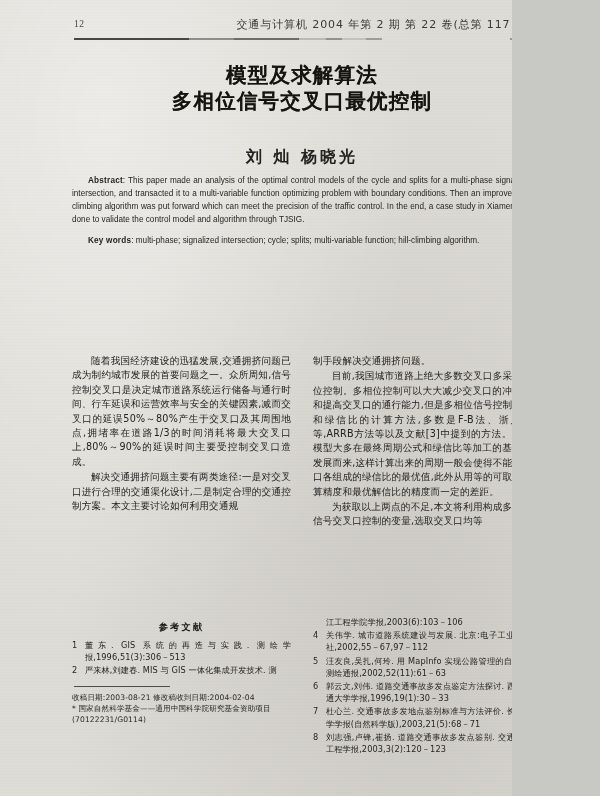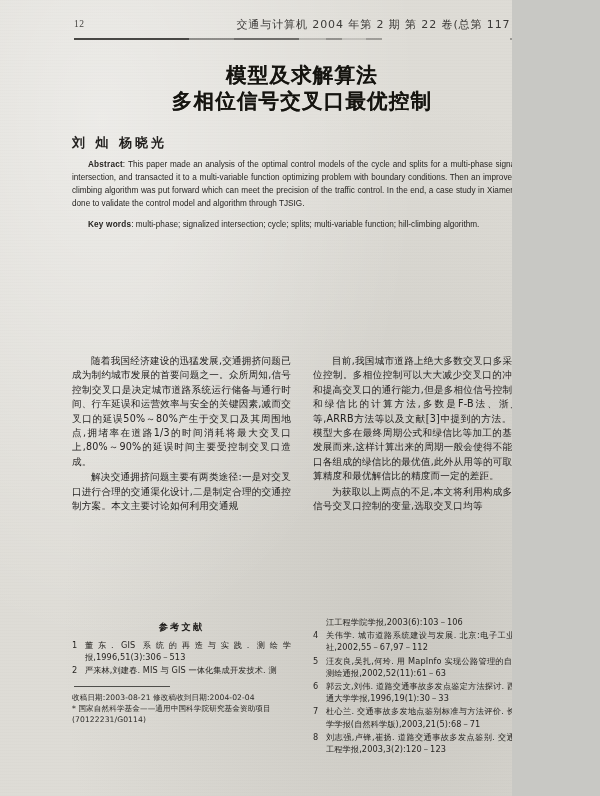--- a/index.html
+++ b/index.html
@@ -93,23 +93,23 @@
   .title-line {
     font-family: "DejaVu Sans", sans-serif;
     font-weight: 700;
     font-size: 20.5px;
     line-height: 26px;
     letter-spacing: 1.2px;
     color: #15140f;
     text-shadow: 0 0 .6px rgba(0,0,0,.65);
   }
   .authors {
-    margin-top: 20px;
-    text-align: left;
-    font-size: 13px;
+    margin-top: 33px;
+    text-align: center;
+    font-size: 16px;
     font-weight: 700;
     letter-spacing: 3px;
     color: #242220;
     filter: blur(0.25px);
   }
   .affil {
     margin-top: 13px;
     text-align: center;
     font-size: 9px;
     letter-spacing: 1.1px;
@@ -277,20 +277,21 @@
           </div>
 
           <div class="footnote">
             <div>收稿日期:2003-08-21    修改稿收到日期:2004-02-04</div>
             <div>* 国家自然科学基金——通用中国科学院研究基金资助项目(70122231/G0114)</div>
           </div>
         </div>
       </div>
 
       <div class="col">
+        <p class="body-p noindent">制手段解决交通拥挤问题。</p>
         <p class="body-p">目前,我国城市道路上绝大多数交叉口多采用相位控制。多相位控制可以大大减少交叉口的冲突点和提高交叉口的通行能力,但是多相位信号控制周期和绿信比的计算方法,多数是F-B法、浙人网等,ARRB方法等以及文献[3]中提到的方法。这些模型大多在最终周期公式和绿信比等加工的基础上发展而来,这样计算出来的周期一般会使得不能交叉口各组成的绿信比的最优值,此外从用等的可取以计算精度和最优解信比的精度而一定的差距。</p>
         <p class="body-p">为获取以上两点的不足,本文将利用构成多相位信号交叉口控制的变量,选取交叉口均等</p>
 
         <div style="position:absolute; left:0; right:0; top:262px;">
           <div class="ref-item">
             <div class="ref-num" style="visibility:hidden">3</div>
             <div class="ref-txt">江工程学院学报,2003(6):103－106</div>
           </div>
           <div class="ref-item">
             <div class="ref-num">4</div>

